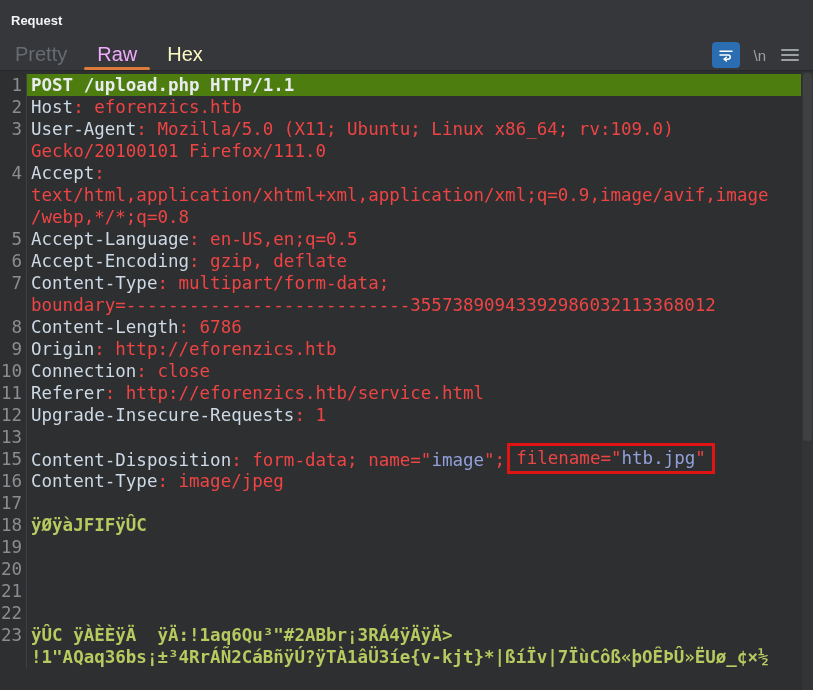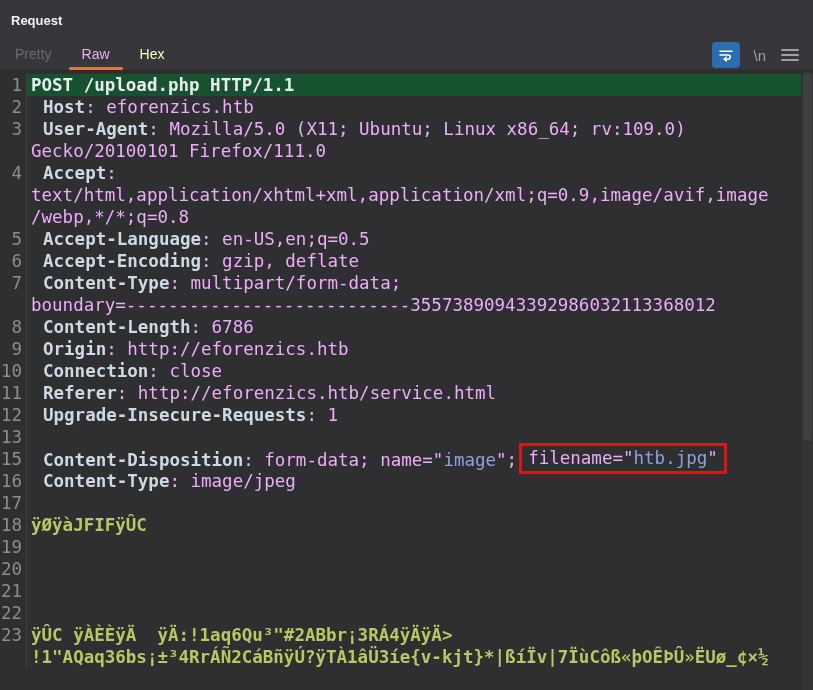--- a/index.html
+++ b/index.html
@@ -30,21 +30,21 @@
     padding:13px 0 0 11px;
   }
   .tabrow{
     position:absolute;
     left:0;right:0;bottom:0;
     height:30px;
     display:flex;
     align-items:center;
   }
   .tab{
-    font-size:14px;
+    font-size:20px;
     padding:0 15px;
     height:30px;
     line-height:28px;
     cursor:default;
     position:relative;
   }
   .tab.dim{color:#686c70;}
   .tab.active{color:#f0abfc;}
   .tab.idle{color:#fef9c3;}
   .tab.active::after{
@@ -92,36 +92,36 @@
     font-size:17.5px;
     color:#b6b8ba;
     cursor:text;
   }
   .row{
     display:flex;
     height:22px;
     line-height:22px;
     white-space:pre;
   }
-  .row.hl .content{background:#14532d;}
+  .row.hl .content{background:#4d7c0f;}
   .gutter{
     flex:none;
     width:27px;
     text-align:right;
     padding-right:4px;
     color:#8b8e90;
     border-right:1px solid #3e4143;
   }
   .content{
     flex:1;
     padding-left:4px;
     overflow:visible;
   }
-  .seg-h{color:var(--hname);font-weight:bold;margin-left:12px;}
-  .seg-p{color:#f0abfc;}
+  .seg-h{color:var(--hname);font-weight:normal;}
+  .seg-p{color:#ef4444;}
   .seg-b{color:#e9ecee;font-weight:bold;}
   .seg-str{color:var(--blue);}
   .seg-g{color:var(--green);font-weight:bold;}
   .redbox{
     display:inline-block;
     border:3px solid var(--box);
     padding:1px 6px 2px 6px;
     margin:-3px 0 0 2px;
     line-height:22px;
     position:relative;

